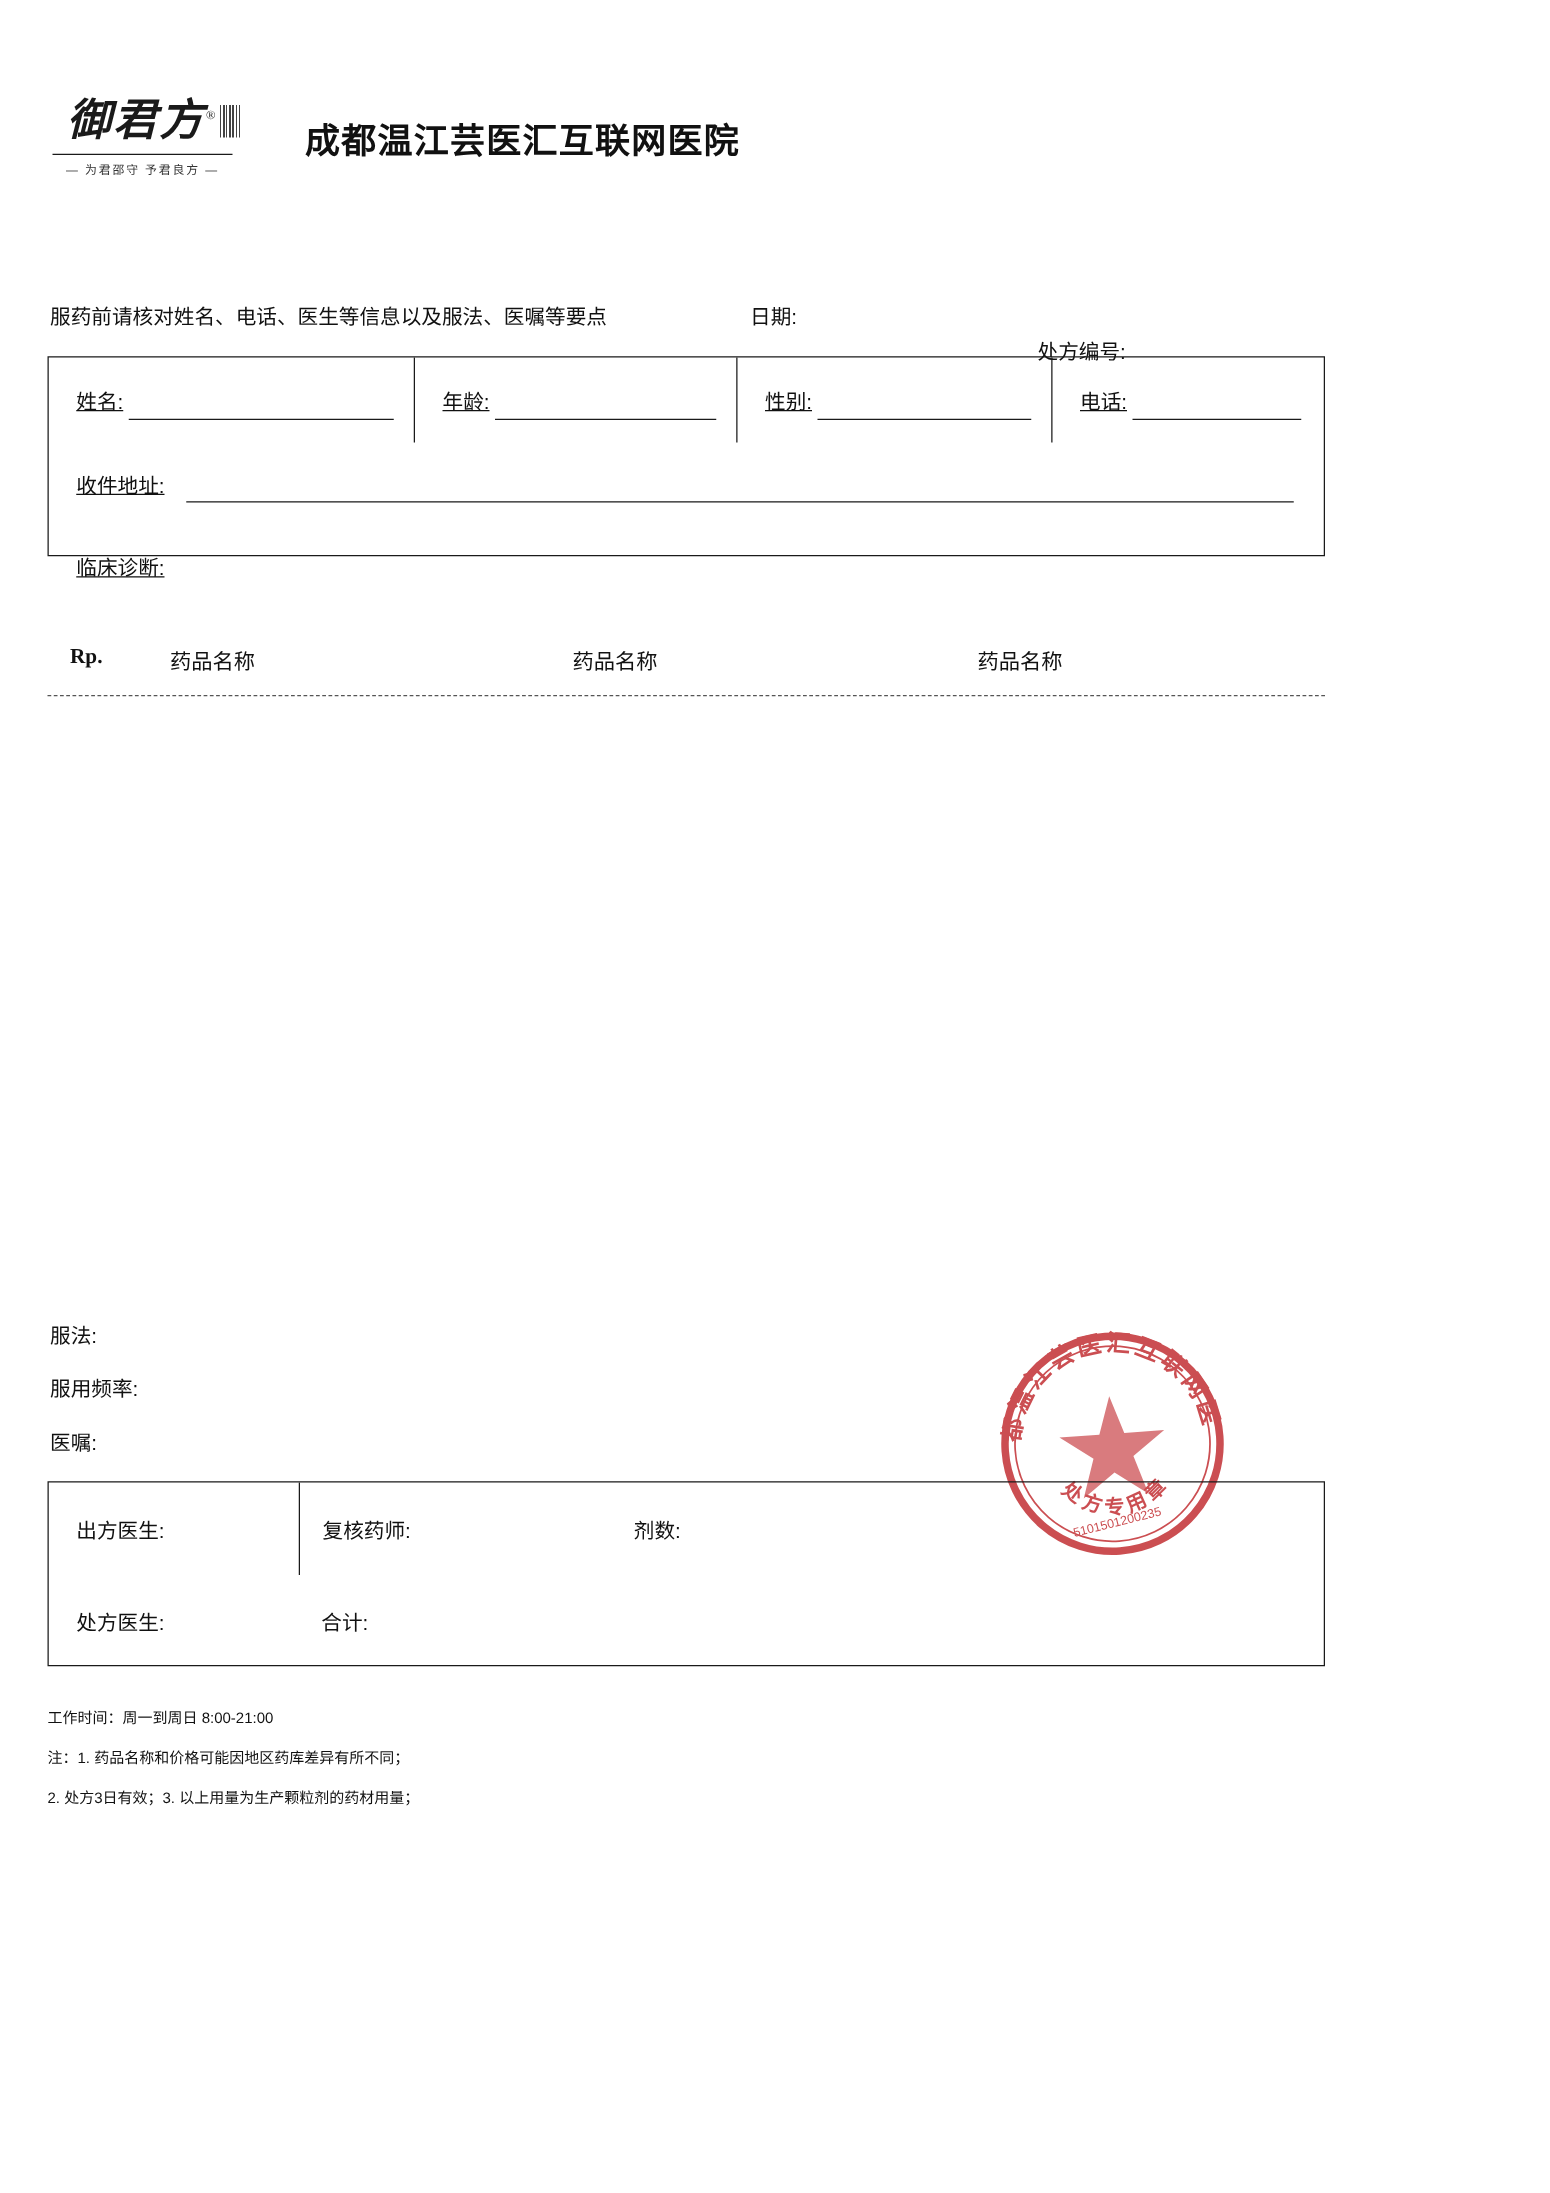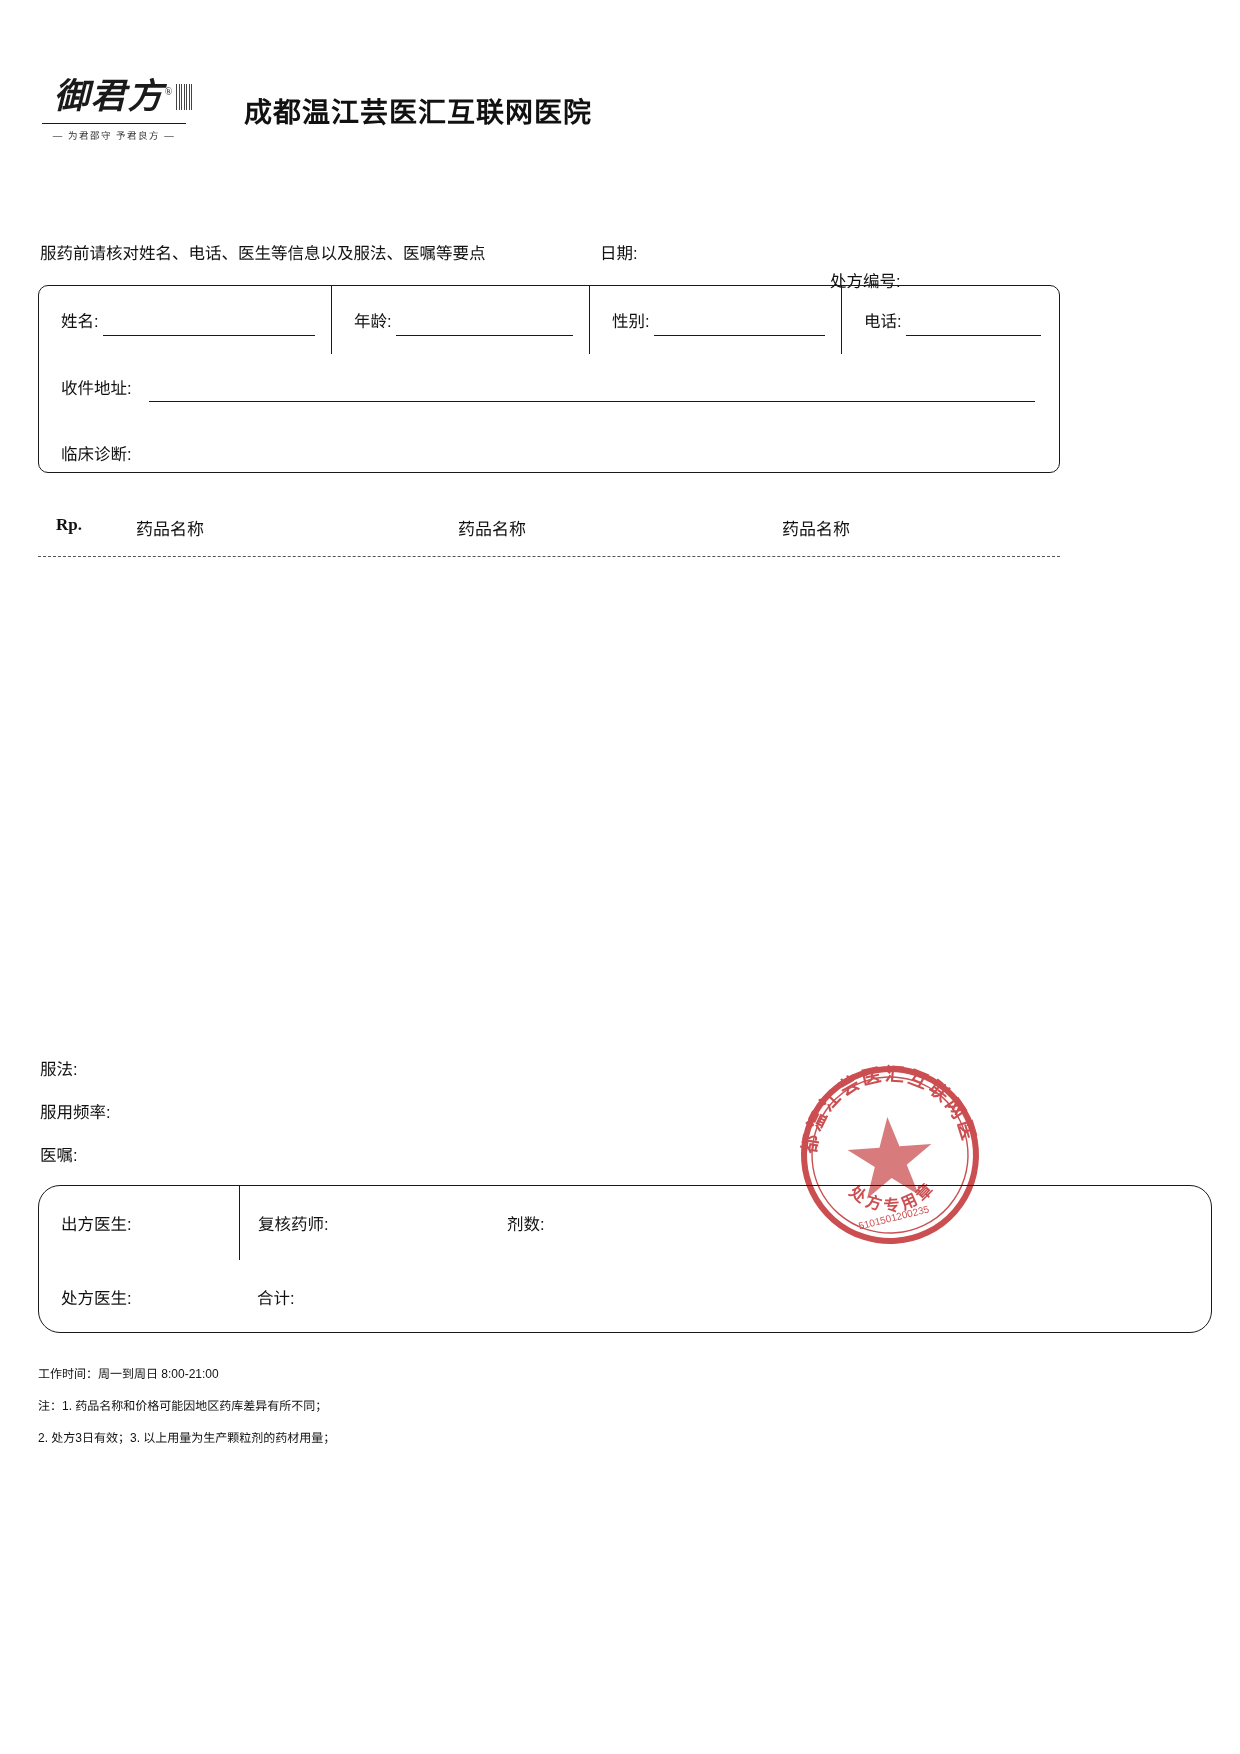--- a/index.html
+++ b/index.html
@@ -93,24 +93,25 @@
   .meta-notice { position: absolute; left: 0; top: 0; }
   .meta-date { position: absolute; left: 560px; top: 0; }
   .meta-no { position: absolute; left: 790px; top: 0; margin-top: 28px; }
 
   
   .patient-box {
     position: absolute;
     left: 38px;
     top: 285px;
     width: 1022px;
-    height: 188px;
+    height: 160px;
     border: 1.6px solid #1a1a1a;
-    border-radius: 10px;
-    box-sizing: border-box;
+    border-radius: 0;
+    box-sizing: border-box;
+    text-decoration: underline;
   }
   .row-1 {
     position: relative;
     height: 68px;
     display: flex;
   }
   .cell {
     position: relative;
     display: flex;
     align-items: center;
@@ -176,24 +177,24 @@
     top: 1048px;
     font-size: 16.5px;
     line-height: 43px;
   }
 
   
   .footer-box {
     position: absolute;
     left: 38px;
     top: 1185px;
-    width: 1174px;
+    width: 1022px;
     height: 148px;
     border: 1.6px solid #1a1a1a;
-    border-radius: 22px;
+    border-radius: 0;
     box-sizing: border-box;
   }
   .f-row {
     display: flex;
     height: 74px;
     align-items: center;
     font-size: 16.5px;
     box-sizing: border-box;
   }
   .f-row.top { border-bottom: 0; }

